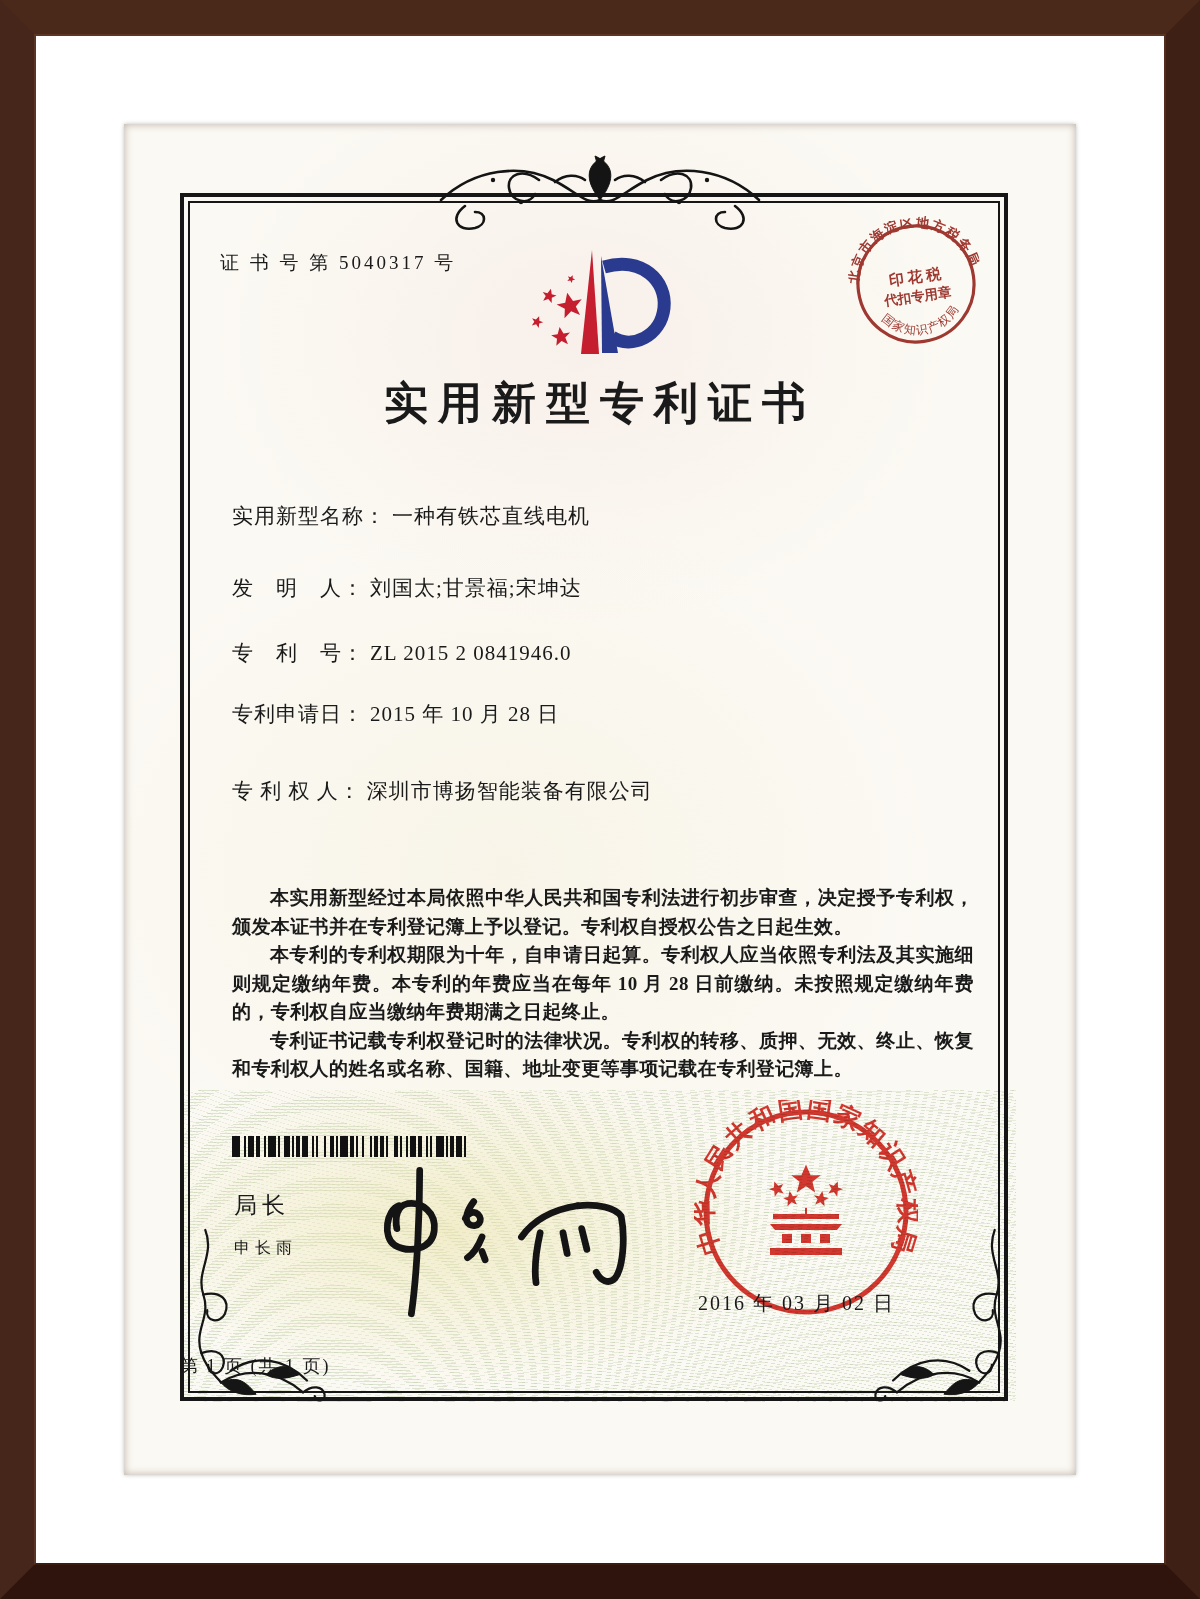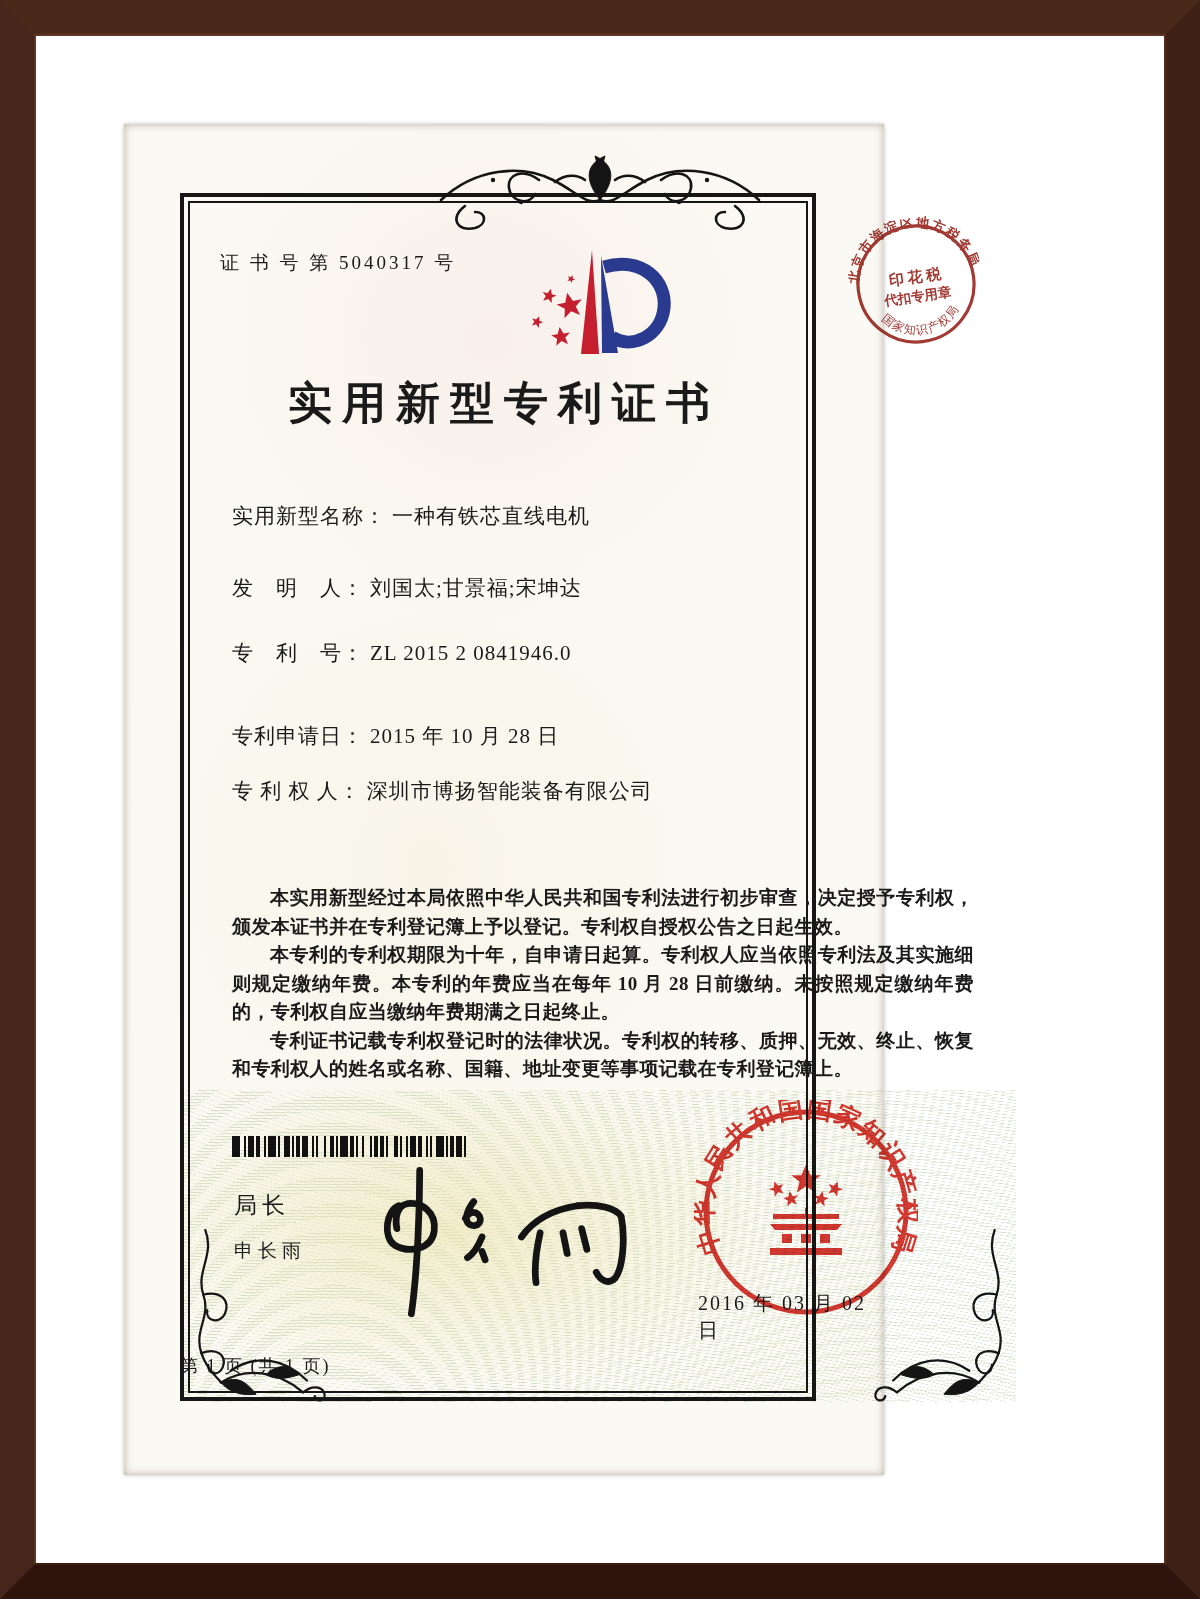--- a/index.html
+++ b/index.html
@@ -9,21 +9,21 @@
   .wood-a{position:absolute;inset:0;border:34px solid;border-color:#4a281a #3f2015 #2e140c #46261a;}
   .wood-b{position:absolute;inset:0;border:36px solid;border-color:#5d3525 #532c1e #3c1c11 #5a3424;}
   .wood-c{position:absolute;inset:0;border:24px solid;border-color:#3a1d12 #331910 #24100a #381c11;}
   .gold-a{position:absolute;inset:0;border:6px solid;border-color:#8a7142 #6f5833 #5c4728 #857041;}
   .gold-b{position:absolute;inset:0;border:18px solid;border-color:#cdb77f #b0955c #8f7443 #c3ab72;}
   .gold-c{position:absolute;inset:0;border:6px solid;border-color:#6b5530 #5c4728 #4d3a1f #665230;}
   .wood-a,.wood-b,.wood-c,.gold-a,.gold-b,.gold-c{box-sizing:border-box;pointer-events:none;}
   .frame-stack{position:absolute;inset:0;}
 
   
-  .paper{position:absolute;left:124px;top:124px;width:760px;height:1351px;
+  .paper{position:absolute;left:124px;top:124px;width:952px;height:1351px;
     background:
       radial-gradient(55% 30% at 48% 16%, rgba(235,190,185,.16), transparent 70%),
       radial-gradient(60% 35% at 40% 55%, rgba(240,230,200,.25), transparent 75%),
       #fbf9f3;
     box-shadow:0 0 9px rgba(60,40,20,.35) inset, 0 0 4px rgba(0,0,0,.25);}
 
   .guilloche{position:absolute;left:60px;top:966px;width:832px;height:312px;z-index:1;opacity:.9;
     background:
       radial-gradient(55% 70% at 32% 45%, rgba(232,224,160,.55), transparent 72%),
       repeating-radial-gradient(140% 120% at 18% 175%, rgba(140,172,112,.30) 0 1.5px, rgba(0,0,0,0) 1.5px 9px),
@@ -37,30 +37,30 @@
   .orn-bl{left:62px;top:1104px;width:150px;height:176px;}
   .orn-br{left:740px;top:1104px;width:150px;height:176px;transform:scaleX(-1);}
 
   
   .cert-number{position:absolute;left:96px;top:126px;font-size:19px;letter-spacing:3px;z-index:4;}
   .logo{position:absolute;left:380px;top:112px;width:178px;height:140px;z-index:4;}
   .cert-title{position:absolute;left:0;top:250px;width:100%;text-align:center;font-size:44px;font-weight:700;letter-spacing:10px;z-index:4;}
 
   .field-row{position:absolute;left:108px;font-size:21px;letter-spacing:1px;z-index:4;white-space:nowrap;}
   .field-row .val{margin-left:6px;}
-  .f0{top:378px}.f1{top:450px}.f2{top:515px}.f3{top:598px}.f4{top:653px}.f5{top:721px}
+  .f0{top:378px}.f1{top:450px}.f2{top:515px}.f3{top:576px}.f4{top:653px}.f5{top:721px}
 
   .body-text{position:absolute;left:108px;top:760px;width:742px;font-size:19px;line-height:28.5px;
     text-align:justify;letter-spacing:.4px;z-index:4;}
   .body-text p{margin:0;text-indent:2em;font-weight:bold;}
 
   .barcode{position:absolute;left:108px;top:1012px;width:248px;height:21px;overflow:hidden;white-space:nowrap;font-size:0;z-index:4;}
 
   .signer-title{position:absolute;left:110px;top:1066px;font-size:23px;letter-spacing:5px;z-index:4;font-family:"Liberation Sans","DejaVu Sans",sans-serif;}
-  .signer-name{position:absolute;left:110px;top:1114px;font-size:19px;letter-spacing:5px;z-index:4;font-family:Liberation Sans, sans-serif;}
+  .signer-name{position:absolute;left:110px;top:1114px;font-size:16px;letter-spacing:5px;z-index:4;font-family:Liberation Sans, sans-serif;}
   .signature{position:absolute;left:250px;top:1030px;width:270px;height:170px;z-index:4;}
 
   .tax-stamp{position:absolute;left:726px;top:94px;width:132px;height:132px;transform:rotate(-8deg);z-index:5;mix-blend-mode:multiply;opacity:.95;}
   .main-seal{position:absolute;left:570px;top:976px;width:224px;height:224px;z-index:5;mix-blend-mode:multiply;opacity:.92;}
   .seal-date{position:absolute;left:574px;top:1166px;font-size:20px;letter-spacing:2px;z-index:6;}
   .page-footer{position:absolute;left:56px;right:68px;top:1230px;font-size:18px;letter-spacing:2px;z-index:6;}
 </style>
 </head>
 <body>
 

